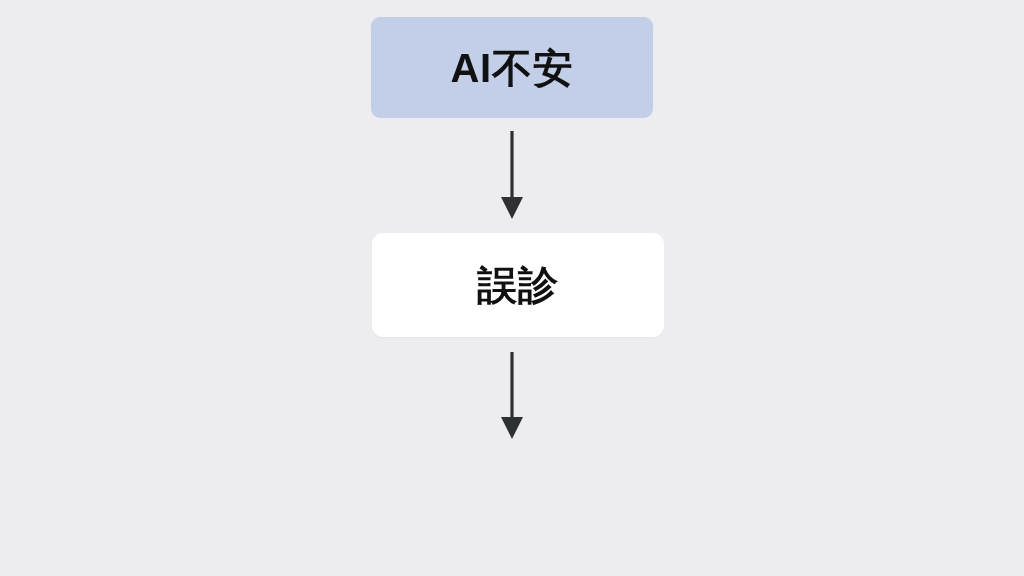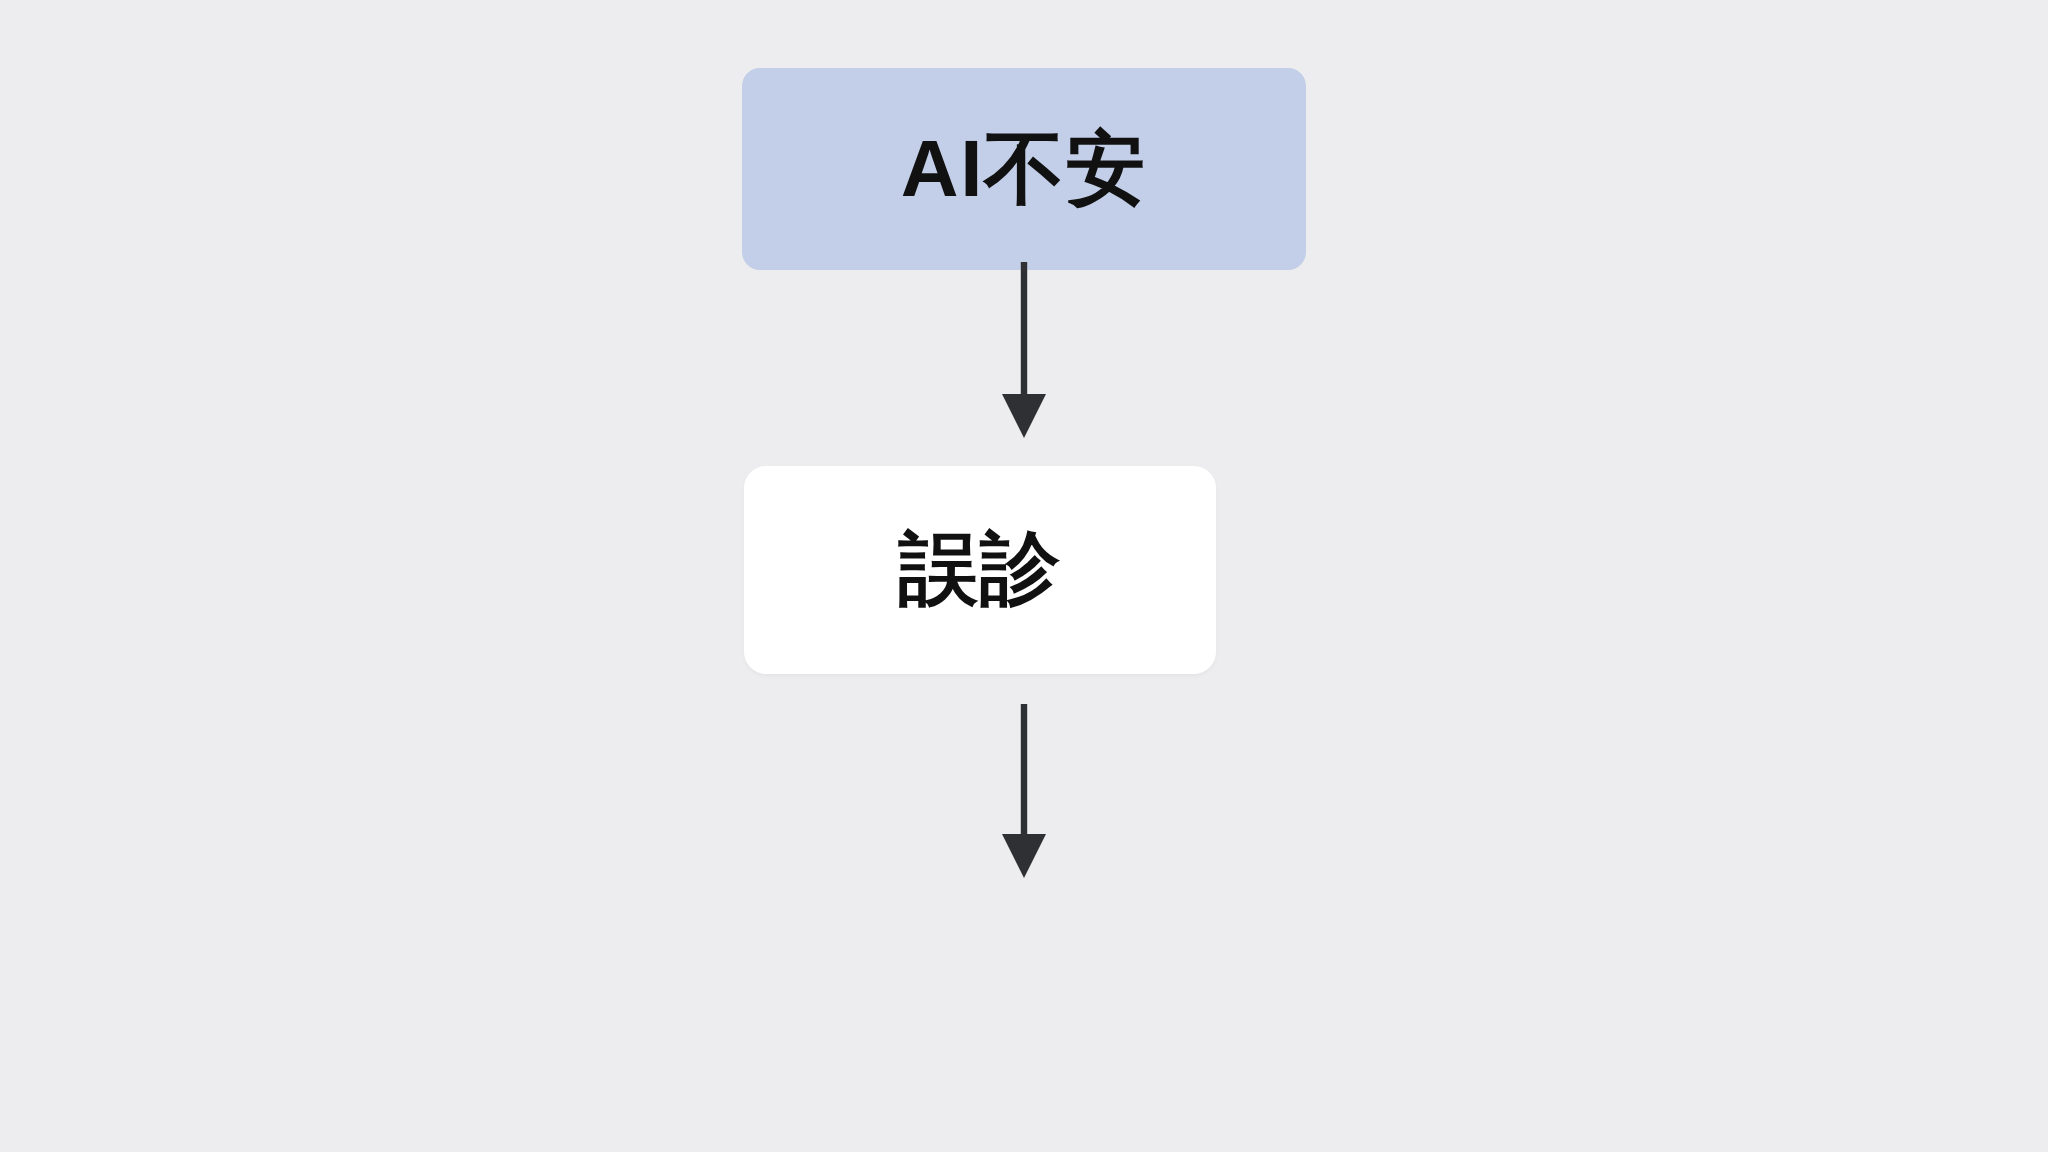--- a/index.html
+++ b/index.html
@@ -35,35 +35,35 @@
     font-weight: 700;
     color: #111111;
     letter-spacing: 0.02em;
     line-height: 1.1;
     white-space: nowrap;
   }
 
   
   #node-anxiety {
     left: 371px;
-    top: 34px;
+    top: 17px;
     width: 282px;
     height: 101px;
     background: #c3cfe8;
     border-radius: 9px;
   }
   #node-anxiety .node-label {
     font-size: 40px;
   }
 
   
   #node-misdiagnosis {
     left: 372px;
     top: 233px;
-    width: 236px;
+    width: 292px;
     height: 104px;
     background: #ffffff;
     border-radius: 11px;
     box-shadow: 0 1px 2px rgba(0,0,0,0.04);
   }
   #node-misdiagnosis .node-label {
     font-size: 40px;
   }
 
   

